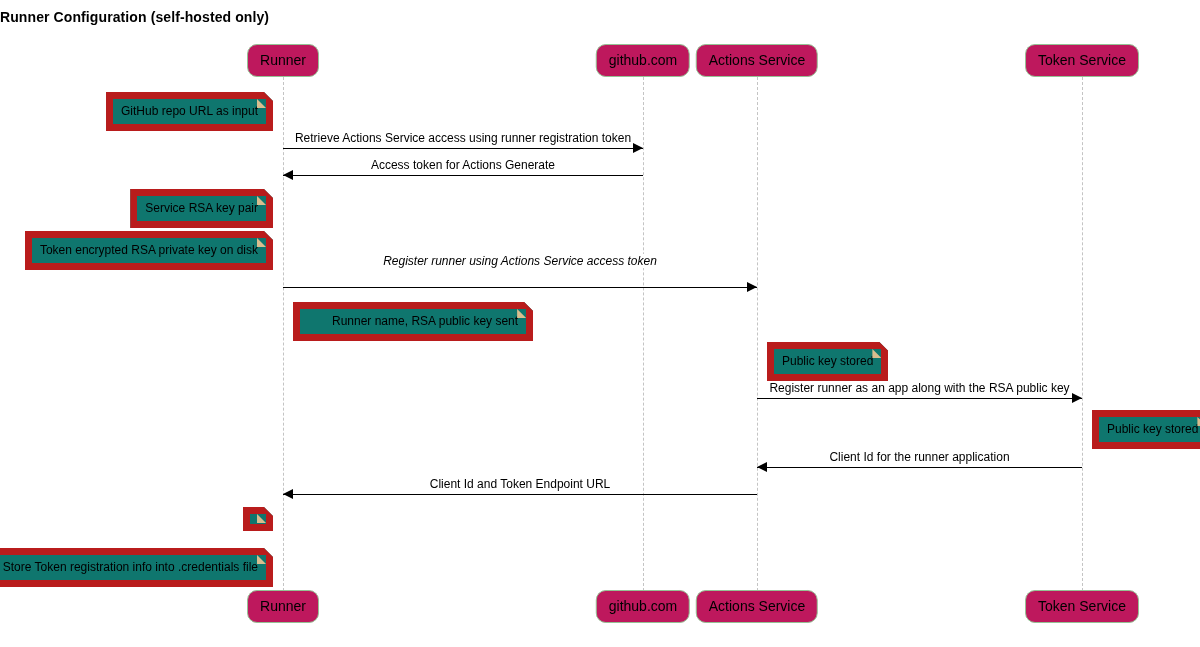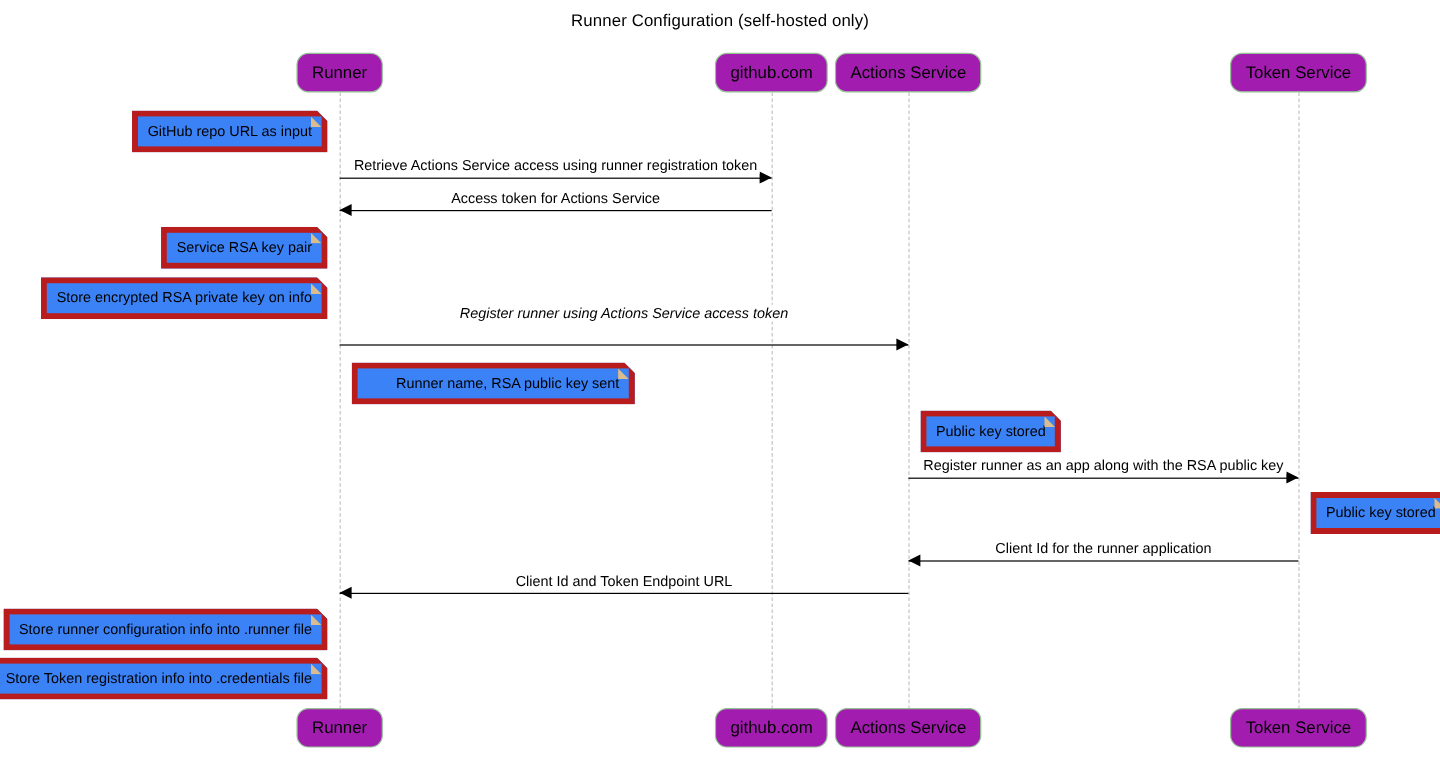--- a/index.html
+++ b/index.html
@@ -7,37 +7,36 @@
   .stage {
     position: relative;
     width: 1200px;
     height: 647px;
     background: #ffffff;
     overflow: hidden;
   }
   .title {
     position: absolute;
     left: 0; right: 0; top: 9px;
-    text-align: center;
     font-size: 14px;
-    font-weight: normal;
+    font-weight: bold;
     letter-spacing: 0.1px;
   }
   .lifeline {
     position: absolute;
     width: 0;
     border-left: 1px dashed #c4c4c4;
   }
   .participant {
     position: absolute;
     transform: translateX(-50%);
     height: 31px;
     line-height: 31px;
     padding: 0 12px;
-    background: #a21caf;
+    background: #be185d;
     border: 1px solid #94c294;
     border-radius: 10px;
     font-size: 14px;
     white-space: nowrap;
     z-index: 3;
   }
   .msg-line {
     position: absolute;
     height: 0;
     border-top: 1px solid #000;
@@ -61,22 +60,22 @@
     position: absolute;
     transform: translateX(-50%);
     font-size: 12px;
     white-space: nowrap;
     z-index: 2;
     background: #fff;
     padding: 0 2px;
   }
   .note {
     position: absolute;
-    background: #3b82f6;
-    border: 5px solid #b91c1c;
+    background: #0f766e;
+    border: 7px solid #b91c1c;
     font-size: 12px;
     line-height: 15px;
     padding: 5px 8px;
     white-space: nowrap;
     z-index: 4;
     clip-path: polygon(0 0, calc(100% - 9px) 0, 100% 9px, 100% 100%, 0 100%);
   }
   .note .fold {
     position: absolute;
     top: 0; right: 0;
@@ -105,37 +104,37 @@
       <div class="participant" style="left: 757px; top: 590px;">Actions Service</div>
       <div class="participant" style="left: 1082px; top: 44px;">Token Service</div>
       <div class="participant" style="left: 1082px; top: 590px;">Token Service</div>
     </div>
   <div id="messages">
       <div class="msg-line" style="left: 283px; top: 148px; width: 360px;"></div>
       <div class="msg-head right" style="left: 633px; top: 143px;"></div>
       <div class="msg-label" style="left: 463px; top: 131px;">Retrieve Actions Service access using runner registration token</div>
       <div class="msg-line" style="left: 283px; top: 175px; width: 360px;"></div>
       <div class="msg-head left" style="left: 283px; top: 170px;"></div>
-      <div class="msg-label" style="left: 463px; top: 158px;">Access token for Actions Service</div>
+      <div class="msg-label" style="left: 463px; top: 158px;">Access token for Actions Generate</div>
       <div class="msg-line" style="left: 283px; top: 287px; width: 474px;"></div>
       <div class="msg-head right" style="left: 747px; top: 282px;"></div>
       <div class="msg-label" style="left: 520px; top: 254px; font-style: italic;">Register runner using Actions Service access token</div>
       <div class="msg-line" style="left: 757px; top: 398px; width: 325px;"></div>
       <div class="msg-head right" style="left: 1072px; top: 393px;"></div>
       <div class="msg-label" style="left: 919.5px; top: 381px; text-align: center;">Register runner as an app along with the RSA public key</div>
       <div class="msg-line" style="left: 757px; top: 467px; width: 325px;"></div>
       <div class="msg-head left" style="left: 757px; top: 462px;"></div>
       <div class="msg-label" style="left: 919.5px; top: 450px;">Client Id for the runner application</div>
       <div class="msg-line" style="left: 283px; top: 494px; width: 474px;"></div>
       <div class="msg-head left" style="left: 283px; top: 489px;"></div>
       <div class="msg-label" style="left: 520px; top: 477px;">Client Id and Token Endpoint URL</div>
     </div>
   <div id="notes">
       <div class="note" style="top: 92px; right: 927px;"><span>GitHub repo URL as input</span><span class="fold"></span></div>
       <div class="note" style="top: 189px; right: 927px;"><span>Service RSA key pair</span><span class="fold"></span></div>
-      <div class="note" style="top: 231px; right: 927px;"><span>Store encrypted RSA private key on info</span><span class="fold"></span></div>
+      <div class="note" style="top: 231px; right: 927px;"><span>Token encrypted RSA private key on disk</span><span class="fold"></span></div>
       <div class="note" style="top: 302px; left: 293px; padding-left: 32px;"><span>Runner name, RSA public key sent</span><span class="fold"></span></div>
       <div class="note" style="top: 342px; left: 767px;"><span>Public key stored</span><span class="fold"></span></div>
       <div class="note" style="top: 410px; left: 1092px;"><span>Public key stored</span><span class="fold"></span></div>
-      <div class="note" style="top: 507px; right: 927px;"><span>Store runner configuration info into .runner file</span><span class="fold"></span></div>
+      <div class="note" style="top: 507px; right: 927px;"><span class="fold"></span></div>
       <div class="note" style="top: 548px; right: 927px; padding-left: 36px;"><span>Store Token registration info into .credentials file</span><span class="fold"></span></div>
     </div>
 </div>
 
 </body></html>

